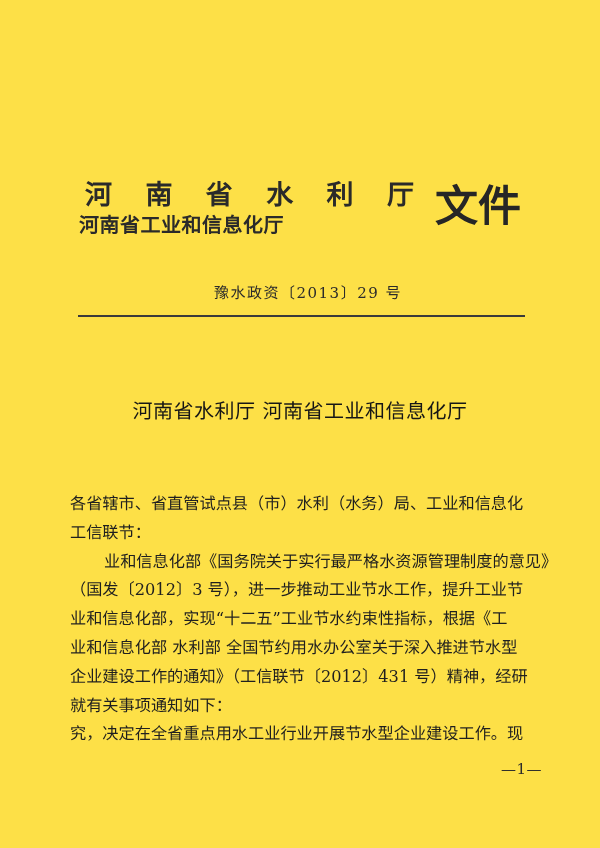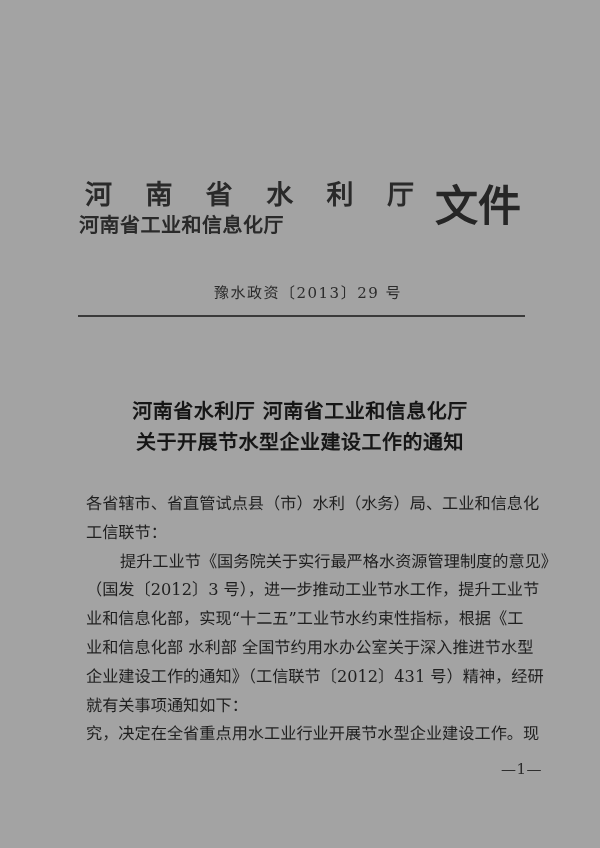--- a/index.html
+++ b/index.html
@@ -13,21 +13,21 @@
     height: 848px;
     position: relative;
     font-family: "DejaVu Sans", "Liberation Sans", sans-serif;
     color: #1c1c1c;
     overflow: hidden;
   }
 
   .page {
     position: absolute;
     inset: 0;
-    background: #a3a3a3;
+    background: #fde047;
   }
 
   
   .letterhead {
     position: absolute;
     left: 0;
     right: 0;
     top: 162px;
     height: 92px;
     display: flex;
@@ -94,32 +94,32 @@
   
   .doc-title {
     position: absolute;
     left: 0;
     right: 0;
     top: 396px;
     text-align: center;
   }
   .doc-title-line {
     font-family: "DejaVu Serif", "Liberation Serif", serif;
-    font-weight: 700;
+    font-weight: 400;
     font-size: 20px;
     letter-spacing: 0.5px;
     color: #161616;
     line-height: 31px;
     white-space: nowrap;
   }
 
   
   .body-text {
     position: absolute;
-    left: 86px;
+    left: 70px;
     width: 440px;
     top: 490px;
     font-family: "DejaVu Serif", "Liberation Serif", serif;
     font-size: 16.2px;
     color: #1f1f1f;
   }
   .body-line {
     line-height: 28.8px;
     white-space: nowrap;
     letter-spacing: 0px;
@@ -152,27 +152,26 @@
     </div>
     <div class="lh-wenjian">文件</div>
   </div>
 
   <div class="doc-number">豫水政资〔2013〕29 号</div>
 
   <div class="head-rule"></div>
 
   <div class="doc-title">
     <div class="doc-title-line">河南省水利厅 河南省工业和信息化厅</div>
-    <div class="doc-title-line">关于开展节水型企业建设工作的通知</div>
   </div>
 
   <div class="body-text">
       <div class="body-line">各省辖市、省直管试点县（市）水利（水务）局、工业和信息化</div>
       <div class="body-line">工信联节：</div>
-      <div class="body-line indent">提升工业节《国务院关于实行最严格水资源管理制度的意见》</div>
+      <div class="body-line indent">业和信息化部《国务院关于实行最严格水资源管理制度的意见》</div>
       <div class="body-line">（国发〔2012〕3 号），进一步推动工业节水工作，提升工业节</div>
       <div class="body-line">业和信息化部，实现“十二五”工业节水约束性指标，根据《工</div>
       <div class="body-line">业和信息化部 水利部 全国节约用水办公室关于深入推进节水型</div>
       <div class="body-line">企业建设工作的通知》（工信联节〔2012〕431 号）精神，经研</div>
       <div class="body-line">就有关事项通知如下：</div>
       <div class="body-line">究，决定在全省重点用水工业行业开展节水型企业建设工作。现</div>
     </div>
 
   <div class="page-number">—1—</div>
 

